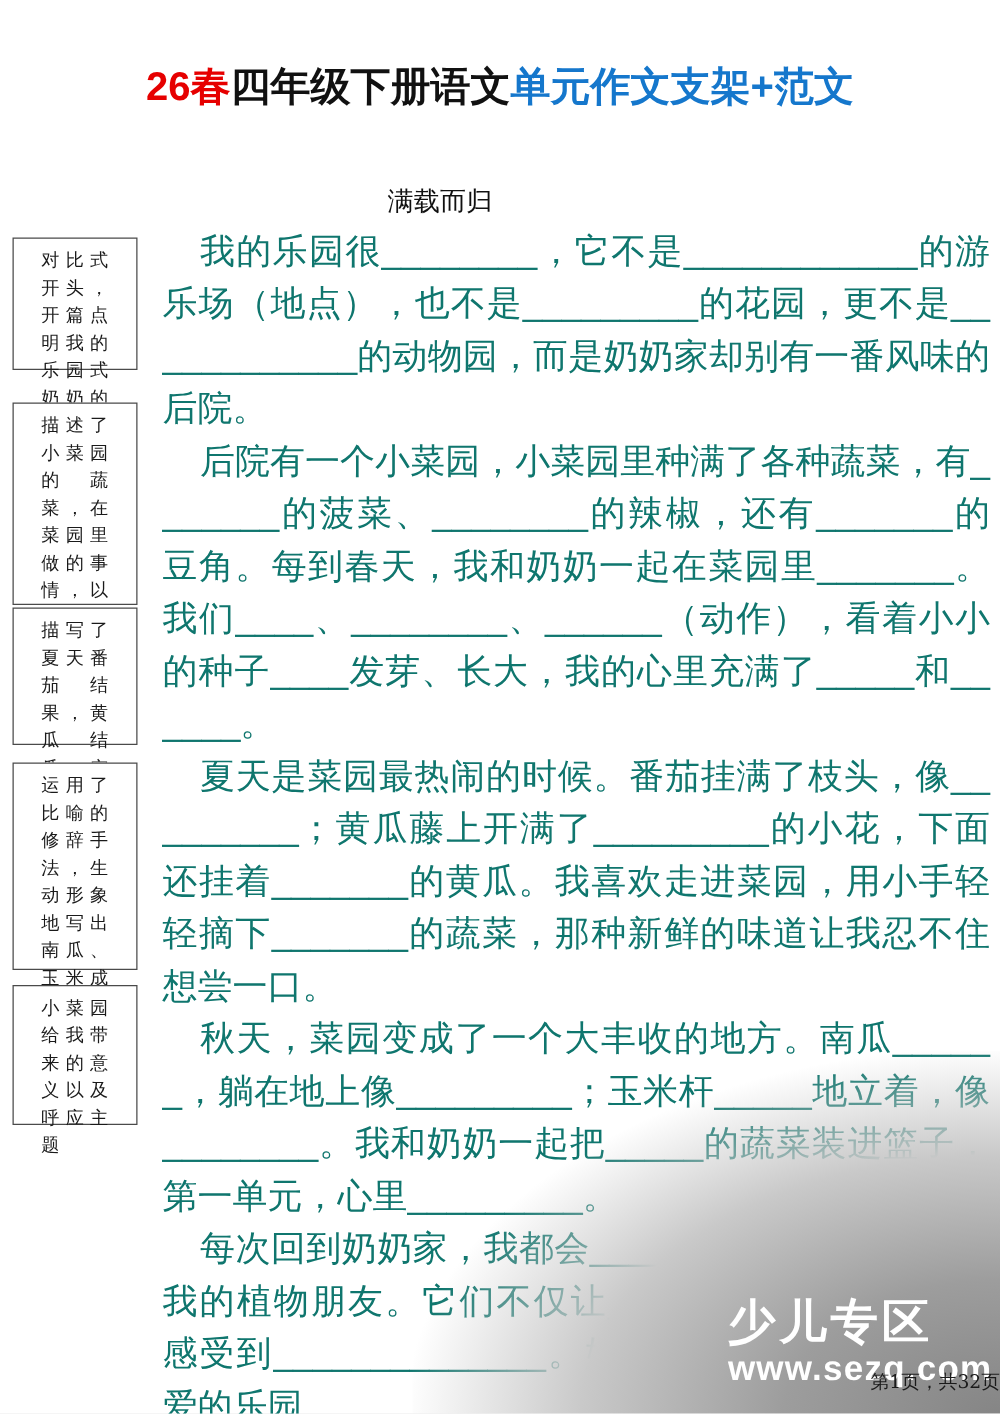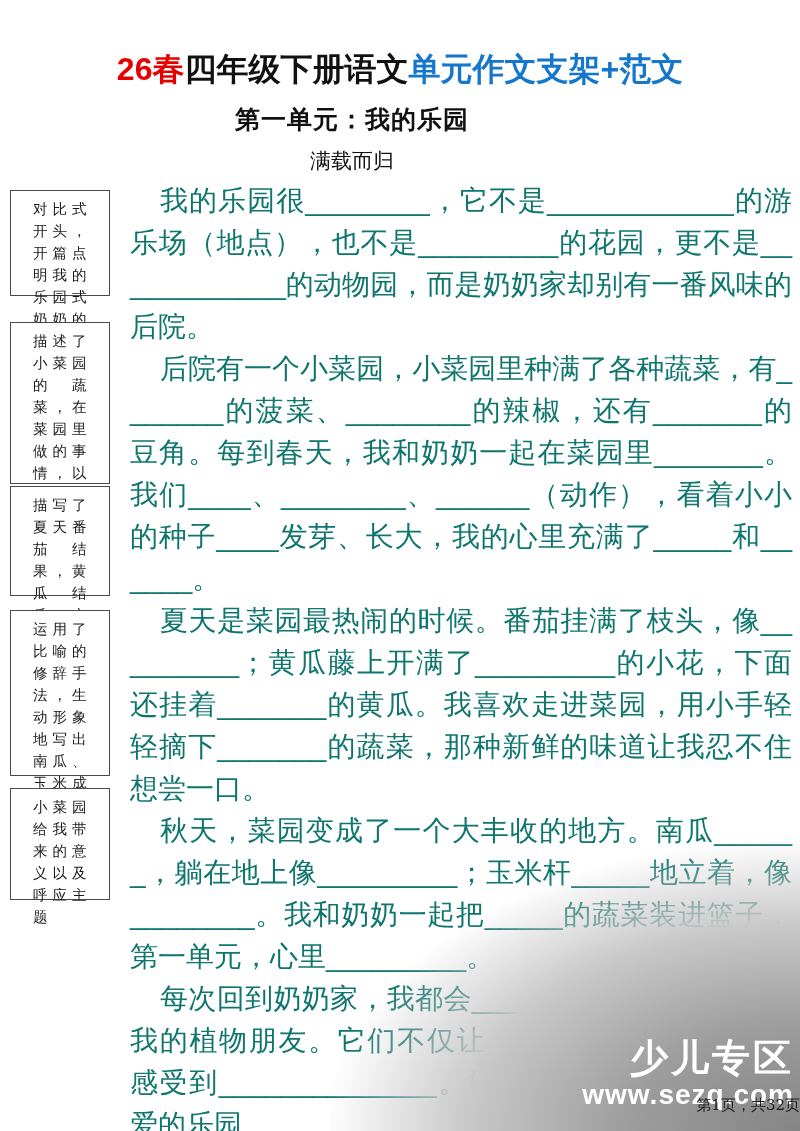--- a/index.html
+++ b/index.html
@@ -87,21 +87,21 @@
     position: absolute;
     right: 0; bottom: 0;
     width: 470px; height: 290px;
     background: radial-gradient(115% 115% at 100% 100%,
       #858585 0%, #9d9d9d 32%, #c9c9c9 62%, rgba(255,255,255,0) 88%);
     pointer-events: none;
   }
   .watermark {
     position: absolute;
     right: 6px; bottom: 20px;
-    text-align: right;
+    text-align: left;
     color: #ffffff;
     line-height: 1.1;
   }
   .wm-brand {
     font-size: 38px;
     font-weight: 900;
     letter-spacing: 3px;
   }
   .wm-site {
     font-size: 28px;
@@ -123,21 +123,20 @@
 </style>
 </head>
 <body>
 
 <div class="page">
 
   <h1 class="main-title">
     <span class="t-red">26春</span><span class="t-black">四年级下册语文</span><span class="t-blue">单元作文支架+范文</span>
   </h1>
 
-  <h2 class="unit-title">第一单元：我的乐园</h2>
 
   <h3 class="essay-title">满载而归</h3>
 
   <aside>
     <div class="note note1">对比式开头，开篇点明我的乐园式奶奶的后院</div>
     <div class="note note2">描述了小菜园的蔬菜，在菜园里做的事情，以及“我”的心情</div>
     <div class="note note3">描写了夏天番茄结果，黄瓜结瓜，突出了夏天的菜园最热闹</div>
     <div class="note note4">运用了比喻的修辞手法，生动形象地写出南瓜、玉米成熟的样子</div>
     <div class="note note5">小菜园给我带来的意义以及呼应主题</div>
   </aside>

